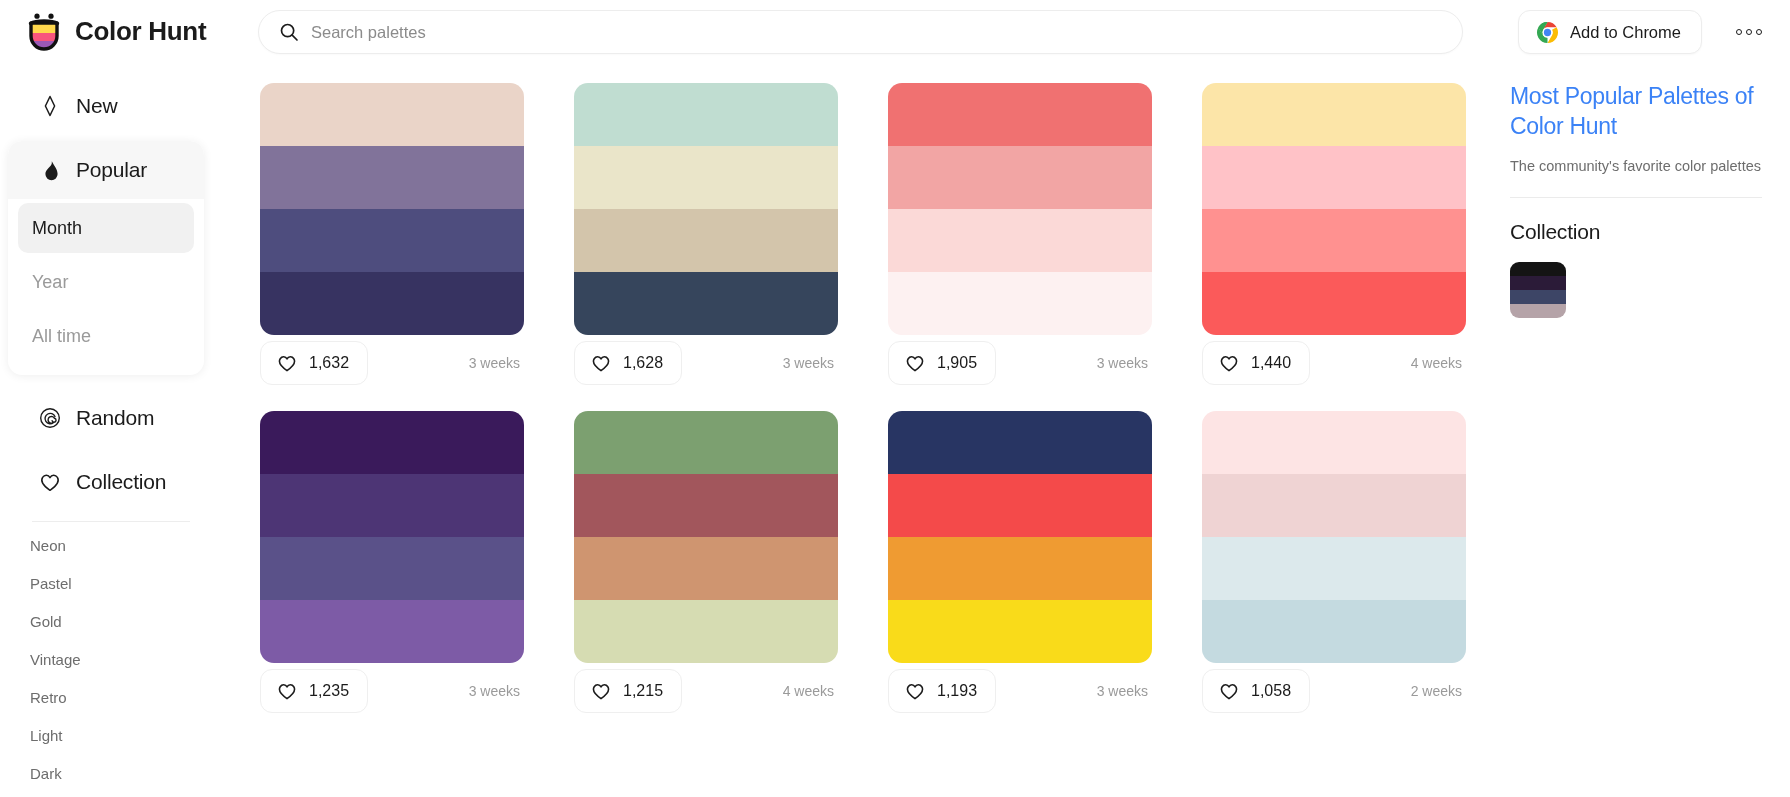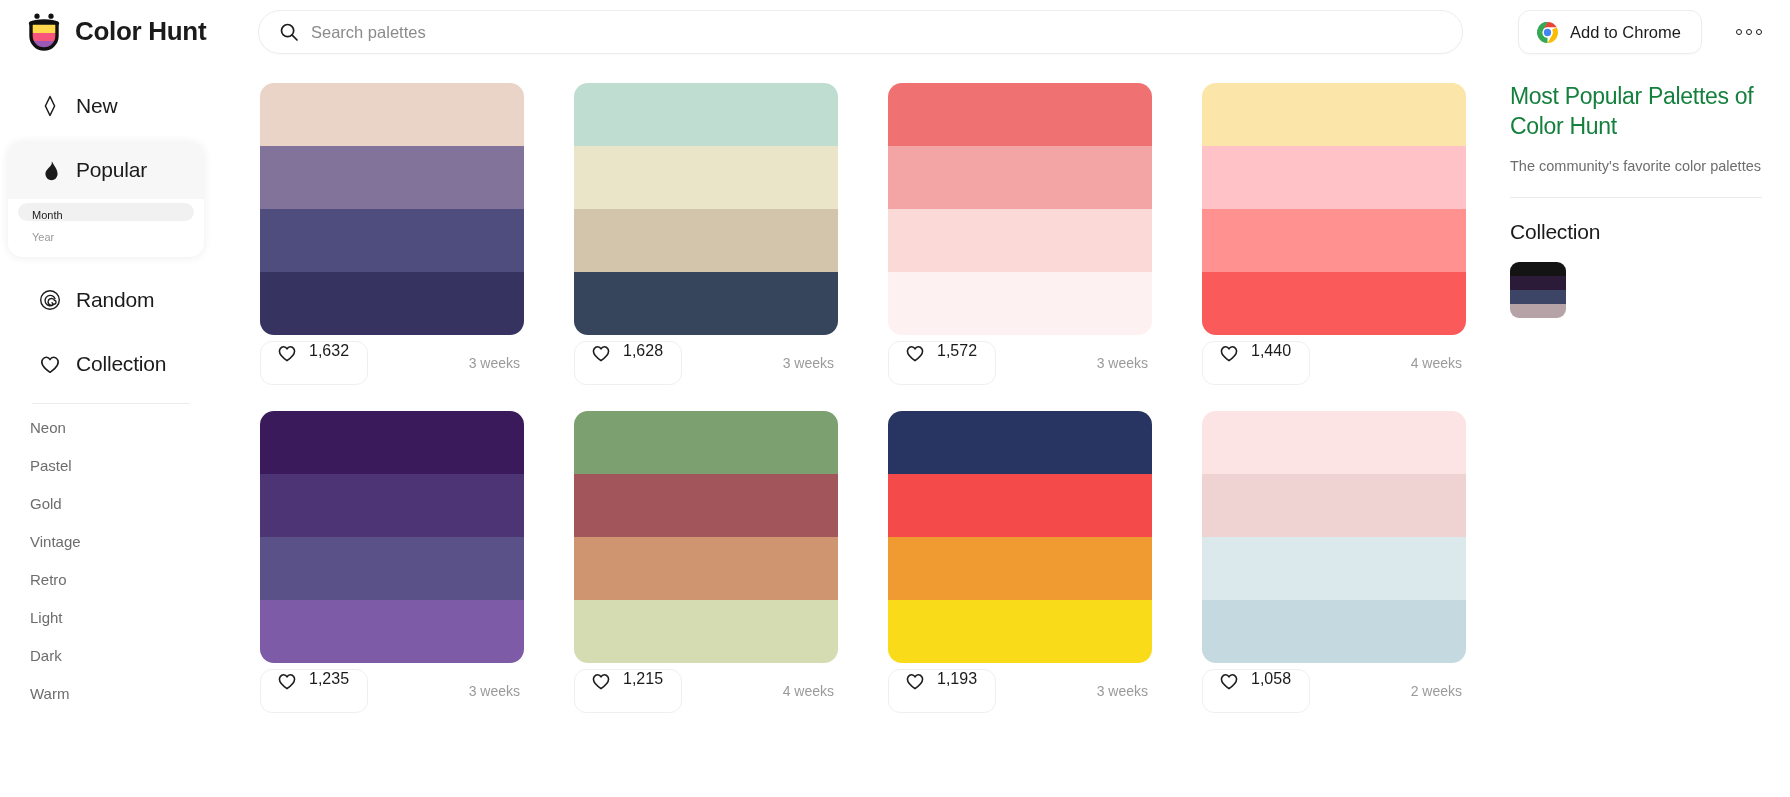--- a/index.html
+++ b/index.html
@@ -145,27 +145,27 @@
     padding-bottom: 10px;
     overflow: hidden;
   }
   .popular-group .nav-item {
     margin: 0;
     border-radius: 14px 14px 0 0;
     background: #f7f7f7;
     align-items: center;
   }
   .subitem {
-    height: 18px;
+    height: 50px;
     margin: 4px 10px;
     padding-left: 14px;
     display: flex;
-    align-items: flex-end;
+    align-items: center;
     border-radius: 10px;
-    font-size: 11px;
+    font-size: 18px;
     color: #9a9a9a;
     cursor: pointer;
   }
   .subitem.active { background: #f1f1f1; color: #1b1b1b; }
 
   .collection-divider {
     height: 1px;
     background: #ededed;
     margin: 10px 22px 4px 32px;
   }
@@ -209,20 +209,21 @@
 
   .card-footer {
     height: 56px;
     display: flex;
     align-items: center;
     justify-content: space-between;
     padding-right: 2px;
   }
   .like-btn {
     display: flex;
+    align-items: center;
     gap: 11px;
     height: 44px;
     padding: 0 18px 0 15px;
     border: 1px solid #efefef;
     border-radius: 12px;
     background: #fff;
     cursor: pointer;
   }
   .like-count { font-size: 16px; color: #1b1b1b; }
   .time-label { font-size: 14px; color: #9a9a9a; padding-right: 2px; }
@@ -234,21 +235,21 @@
     left: 1502px;
     width: 288px;
     height: 734px;
     padding: 18px 28px 0 8px;
   }
   .panel-title {
     font-size: 23px;
     font-weight: 400;
     line-height: 1.32;
     letter-spacing: -0.3px;
-    color: #15803d;
+    color: #3b82f6;
   }
   .panel-sub {
     margin-top: 14px;
     font-size: 14.5px;
     line-height: 1.45;
     color: #6d6d6d;
   }
   .panel-rule {
     height: 1px;
     background: #ebebeb;
@@ -343,20 +344,23 @@
         <path d="M13.8 3.2 c0.4 3.3 -1.1 4.6 -2.8 6.3 -2.3 2.3 -3.6 4 -3.6 6.6 a6.1 6.1 0 0 0 12.2 0 c0 -4.6 -3.2 -8.1 -5.8 -12.9 z" fill="#1b1b1b"></path>
       </svg>
       <span class="nav-label">Popular</span>
     </div>
     <div class="subitem active">
       <span>Month</span>
     </div>
     <div class="subitem">
       <span>Year</span>
     </div>
+    <div class="subitem">
+      <span>All time</span>
+    </div>
   </div>
 
   <div class="nav-item" style="margin-top:14px">
     <svg class="nav-icon" width="24" height="24" viewBox="0 0 24 24">
       <circle cx="12" cy="12" r="9.3" fill="none" stroke="#1b1b1b" stroke-width="1.4"></circle>
       <path d="M17 10.5 a5.2 5.2 0 1 0 -1.6 6.2 a3.4 3.4 0 1 1 1.1 -4.4 a2 2 0 1 1 -2.4 2.3" fill="none" stroke="#1b1b1b" stroke-width="1.4" stroke-linecap="round"></path>
     </svg>
     <span class="nav-label">Random</span>
   </div>
 
@@ -436,21 +440,21 @@
           <span style="background: rgb(240, 113, 113);"></span>
           <span style="background: rgb(242, 165, 164);"></span>
           <span style="background: rgb(251, 217, 215);"></span>
           <span style="background: rgb(253, 241, 241);"></span>
         </div>
         <div class="card-footer">
           <div class="like-btn">
             <svg width="22" height="22" viewBox="0 0 24 24">
               <path d="M12 20.3 C 3.6 14.6 2.6 10.6 4.6 7.4 C 6.5 4.4 10.4 4.6 12 7.6 C 13.6 4.6 17.5 4.4 19.4 7.4 C 21.4 10.6 20.4 14.6 12 20.3 Z" fill="none" stroke="#1b1b1b" stroke-width="1.7" stroke-linejoin="round"></path>
             </svg>
-            <span class="like-count">1,572</span>
+            <span class="like-count">1,905</span>
           </div>
           <span class="time-label">3 weeks</span>
         </div>
       </div>
       <div class="palette-card">
         <div class="swatches">
           <span style="background: rgb(252, 229, 168);"></span>
           <span style="background: rgb(255, 194, 199);"></span>
           <span style="background: rgb(255, 145, 144);"></span>
           <span style="background: rgb(251, 90, 90);"></span>

